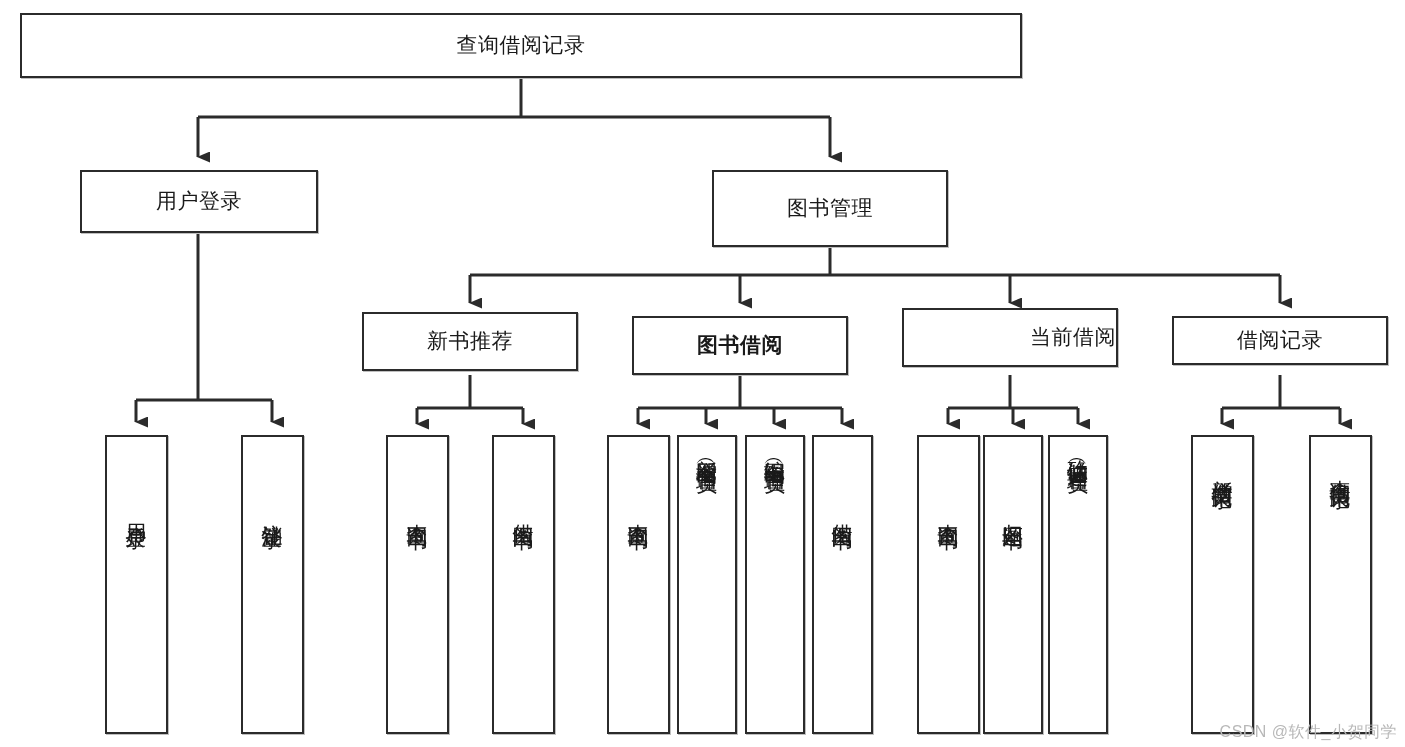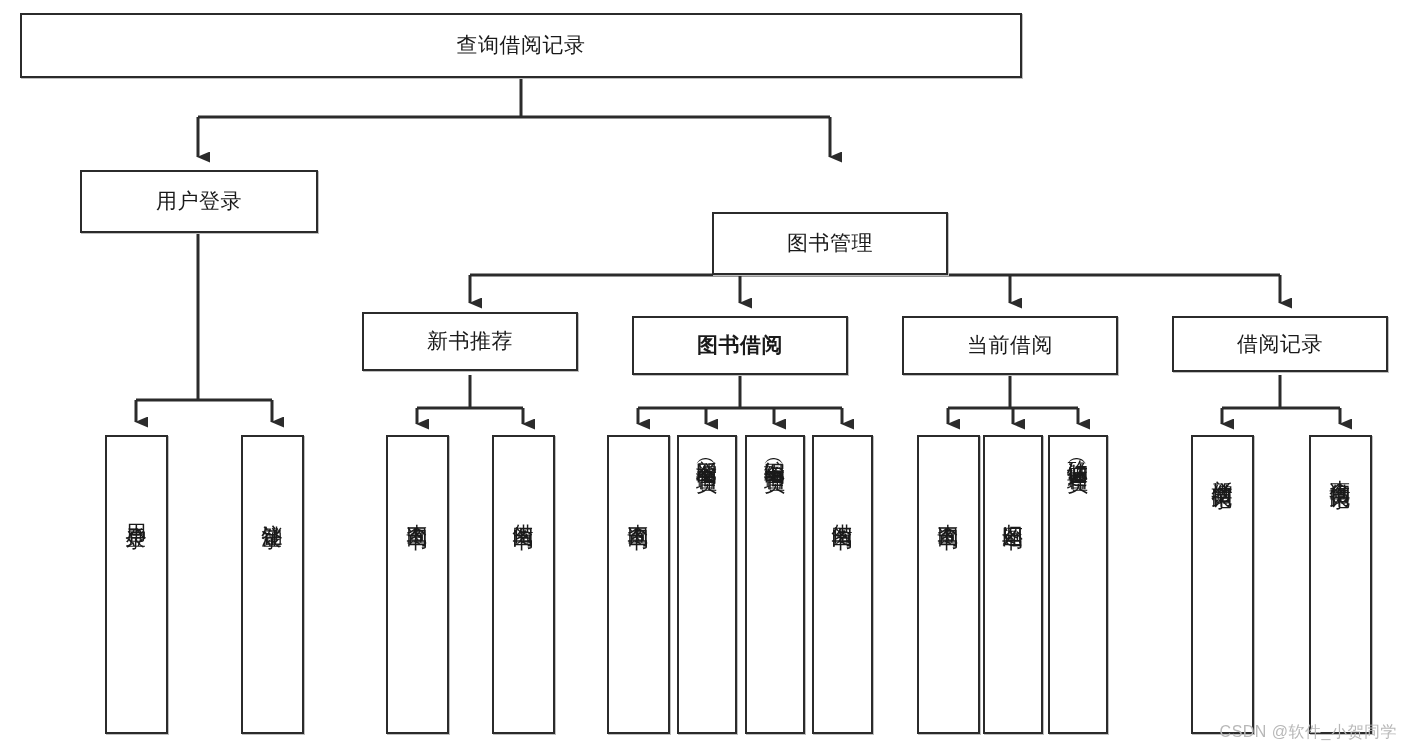--- a/index.html
+++ b/index.html
@@ -128,37 +128,37 @@
   </svg>
 
   <div class="node horizontal" style="left:20px; top:13px; width:1002px; height:65px;">
     <span class="node-label">查询借阅记录</span>
   </div>
 
   <div class="node horizontal" style="left:80px; top:170px; width:238px; height:63px;">
     <span class="node-label">用户登录</span>
   </div>
 
-  <div class="node horizontal" style="left:712px; top:170px; width:236px; height:63px;margin-top:42px;">
+  <div class="node horizontal" style="left:712px; top:170px; width:236px; height:77px;">
     <span class="node-label">图书管理</span>
   </div>
 
   <div class="node horizontal" style="left:362px; top:312px; width:216px; height:59px;">
     <span class="node-label">新书推荐</span>
   </div>
 
   <div class="node horizontal" style="left:632px; top:316px; width:216px; height:59px;font-weight:bold;">
     <span class="node-label">图书借阅</span>
   </div>
 
-  <div class="node horizontal" style="left:902px; top:316px; width:216px; height:59px;">
+  <div class="node horizontal" style="left:902px; top:308px; width:216px; height:59px;justify-content:flex-end;">
     <span class="node-label">当前借阅</span>
   </div>
 
-  <div class="node horizontal" style="left:1172px; top:316px; width:216px; height:56px;">
+  <div class="node horizontal" style="left:1172px; top:316px; width:216px; height:49px;">
     <span class="node-label">借阅记录</span>
   </div>
 
   <div class="node vertical" style="left:105px; top:435px; width:63px; height:299px; padding-top:70px;">
     <span class="node-label">用户登录</span>
   </div>
 
   <div class="node vertical" style="left:241px; top:435px; width:63px; height:299px; padding-top:70px;">
     <span class="node-label">注销登录</span>
   </div>

